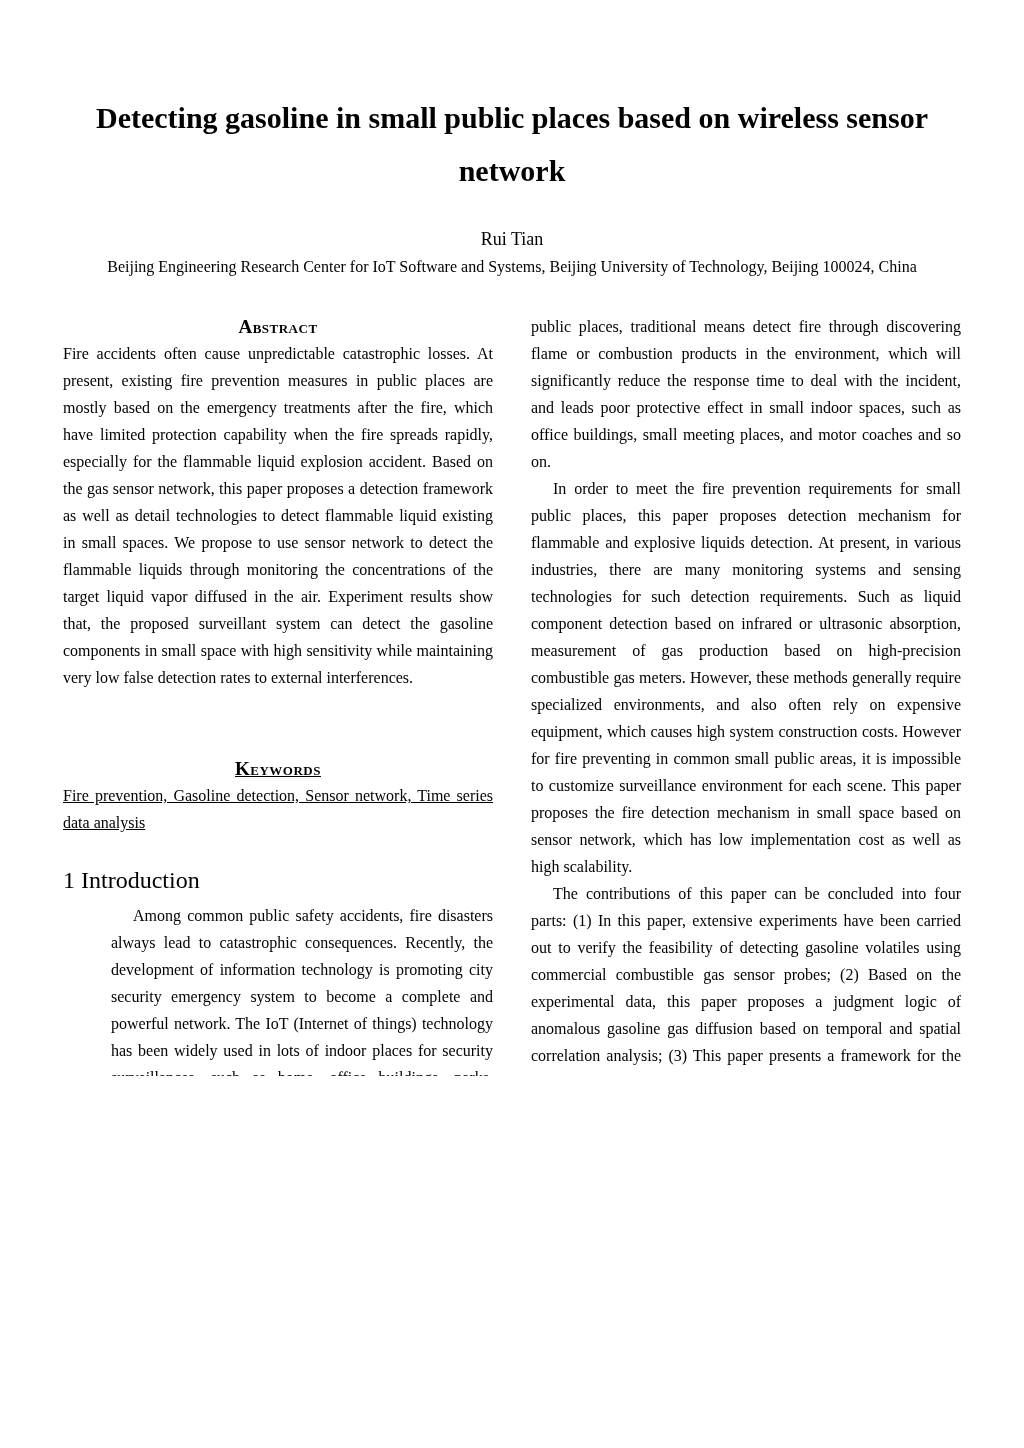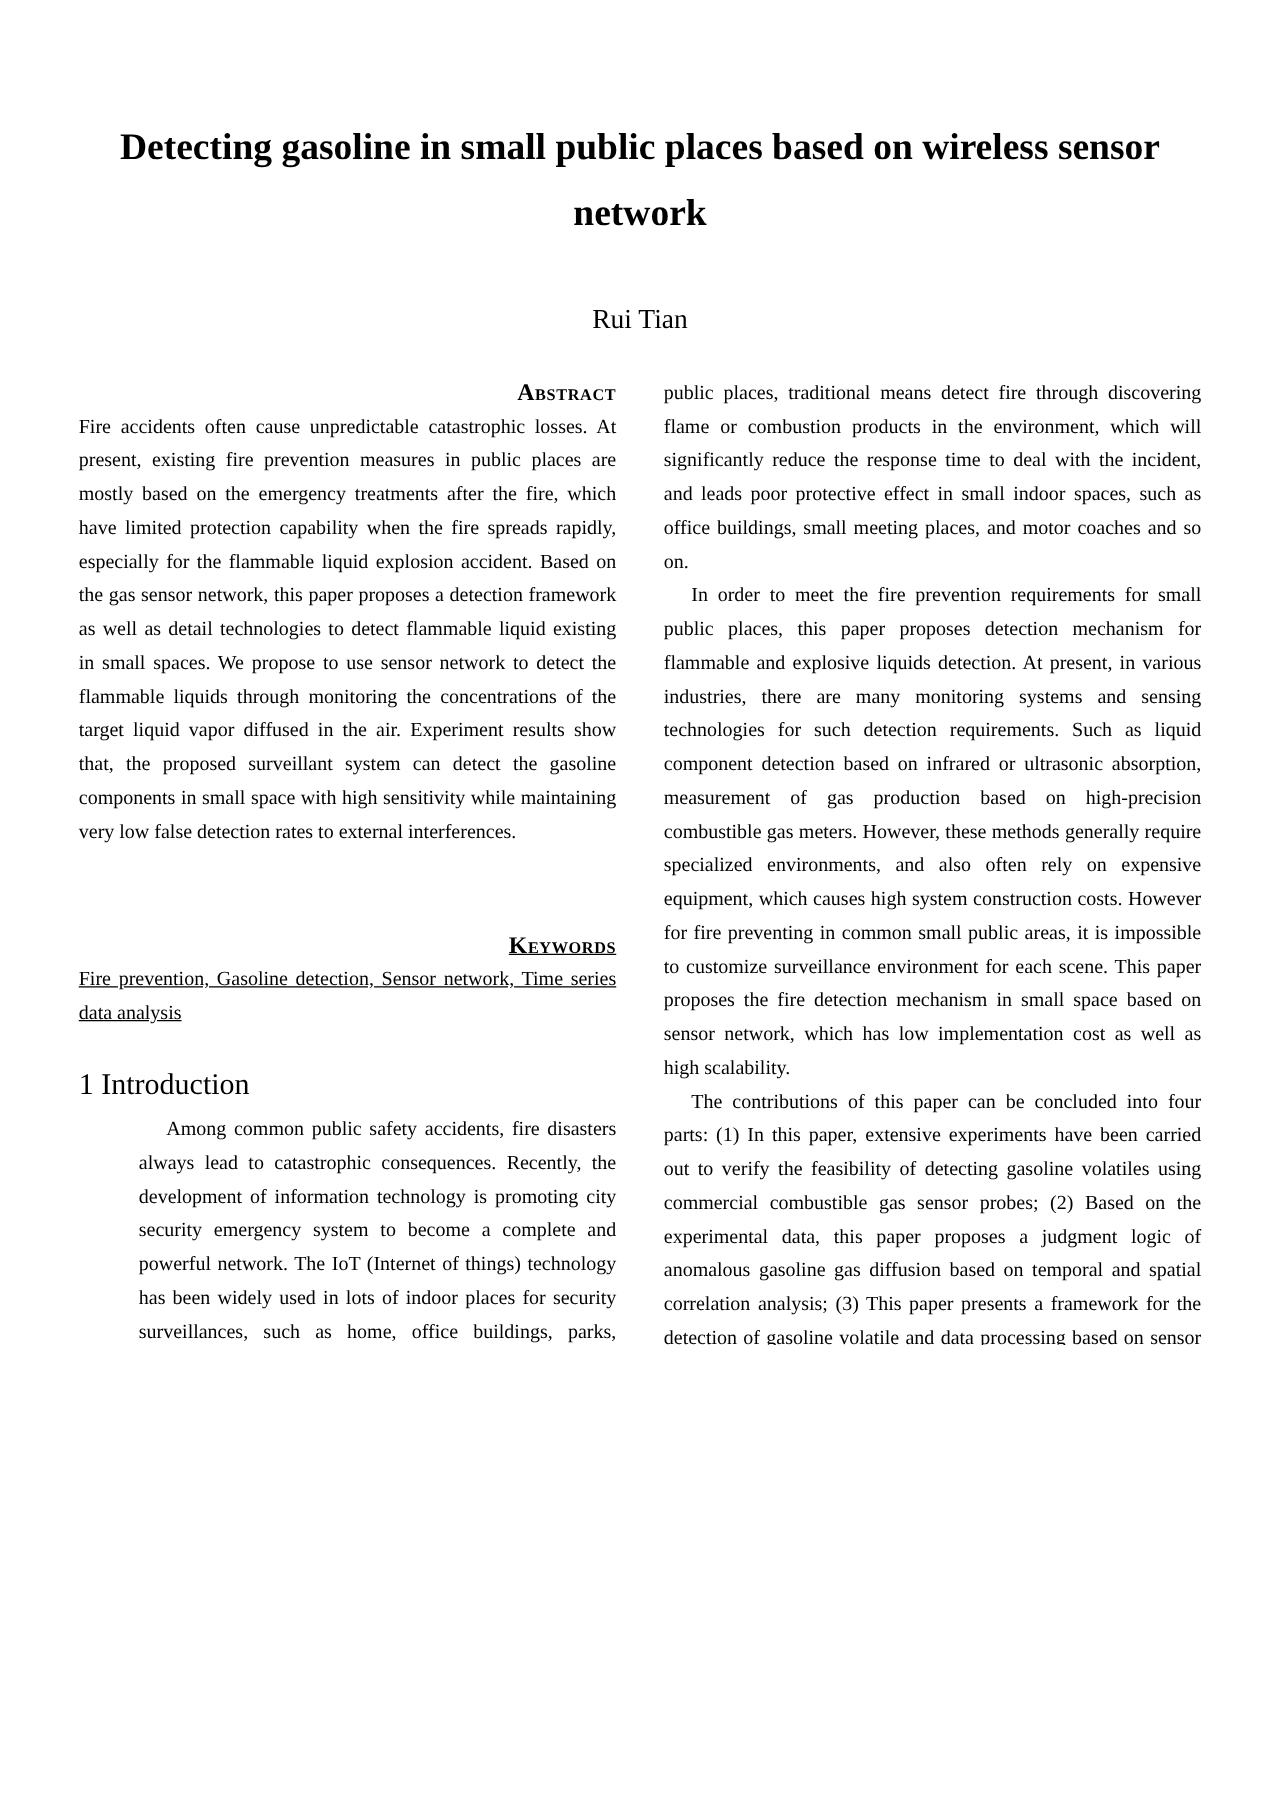--- a/index.html
+++ b/index.html
@@ -20,23 +20,23 @@
   }
   .title {
     font-size: 30px;
     font-weight: bold;
     line-height: 1.75;
     text-align: center;
     max-width: 860px;
     margin: 0 auto;
   }
   .author {
-    font-size: 22px;
+    font-size: 18px;
     text-align: center;
-    margin-top: 46px;
+    margin-top: 30px;
     line-height: 24px;
   }
   .affiliation {
     font-size: 16px;
     text-align: center;
     margin-top: 4px;
     line-height: 24px;
   }
   .columns {
     display: flex;
@@ -48,21 +48,21 @@
     font-size: 16px;
     line-height: 27px;
     text-align: justify;
   }
   .sc-heading {
     font-size: 19px;
     font-weight: bold;
     font-variant: small-caps;
     line-height: 27px;
     letter-spacing: 0.5px;
-    text-align: right;
+    text-align: center;
   }
   .keywords-block {
     margin-top: 64px;
     text-decoration: underline;
   }
   .section-heading {
     font-size: 24px;
     font-weight: normal;
     line-height: 32px;
     margin-top: 28px;
@@ -83,20 +83,21 @@
 </style>
 </head>
 <body>
 
 <div class="page">
 
   <div class="title">Detecting gasoline in small public places based on wireless sensor network</div>
 
   <div class="author">Rui Tian</div>
 
+  <div class="affiliation">Beijing Engineering Research Center for IoT Software and Systems, Beijing University of Technology, Beijing 100024, China</div>
 
   <div class="columns">
 
     <div class="col">
       <div class="sc-heading">Abstract</div>
       <p class="body-par">Fire accidents often cause unpredictable catastrophic losses. At present, existing fire prevention measures in public places are mostly based on the emergency treatments after the fire, which have limited protection capability when the fire spreads rapidly, especially for the flammable liquid explosion accident. Based on the gas sensor network, this paper proposes a detection framework as well as detail technologies to detect flammable liquid existing in small spaces. We propose to use sensor network to detect the flammable liquids through monitoring the concentrations of the target liquid vapor diffused in the air. Experiment results show that, the proposed surveillant system can detect the gasoline components in small space with high sensitivity while maintaining very low false detection rates to external interferences.</p>
 
       <div class="keywords-block">
         <div class="sc-heading">Keywords</div>
         <p class="body-par">Fire prevention, Gasoline detection, Sensor network, Time series data analysis</p>

